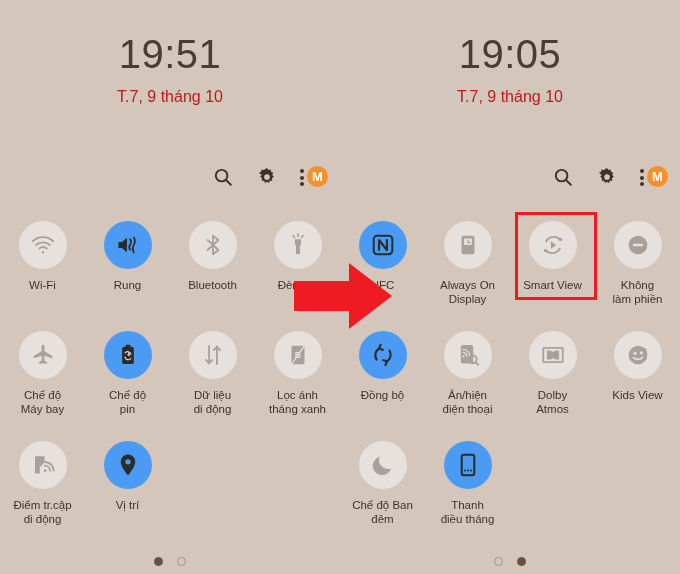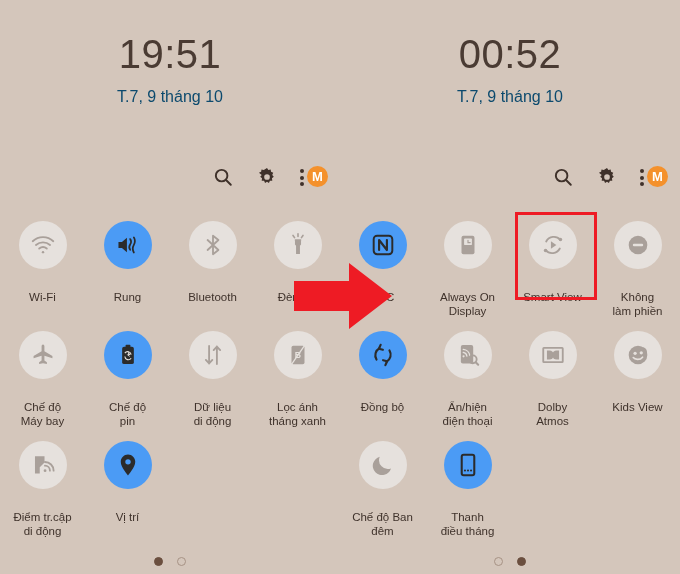--- a/index.html
+++ b/index.html
@@ -28,21 +28,21 @@
     padding-top: 26px;
     color: #4a3b33;
     font-size: 40px;
     font-weight: 300;
     letter-spacing: 0.5px;
     line-height: 1;
   }
   .date {
     text-align: center;
     margin-top: 14px;
-    color: #0c4a6e;
+    color: #b91c1c;
     font-size: 16px;
     font-weight: 400;
   }
 
   .header-actions {
     position: absolute;
     top: 158px;
     right: 14px;
     display: flex;
     align-items: center;
@@ -88,21 +88,20 @@
     display: grid;
     grid-template-columns: repeat(4, 85px);
     grid-auto-rows: 110px;
   }
   .tile {
     position: relative;
     display: flex;
     flex-direction: column;
     align-items: center;
     padding-top: 8px;
-    gap: 12px;
   }
   .tile.empty { visibility: hidden; }
   .circle {
     width: 48px; height: 48px;
     border-radius: 50%;
     background: #e6e1dd;
     display: flex;
     align-items: center;
     justify-content: center;
     flex: none;
@@ -291,21 +290,21 @@
           <div class="tile-label">Vị trí</div>
         </div>
       </div>
     <div class="dots">
         <span class="dot active"></span>
         <span class="dot"></span>
       </div>
   </div>
 
   <div class="panel" id="panel-right">
-    <div class="clock">00:52</div>
+    <div class="clock">19:05</div>
     <div class="date">T.7, 9 tháng 10</div>
 
     <div class="header-actions">
       <span class="hicon">
         <svg width="22" height="22" viewBox="0 0 24 24" fill="none" stroke="#3f312a" stroke-width="2.1" stroke-linecap="round">
           <circle cx="10.5" cy="10.5" r="6.3"></circle>
             <line x1="15.3" y1="15.3" x2="20.5" y2="20.5"></line>
         </svg>
       </span>
       <span class="hicon">

